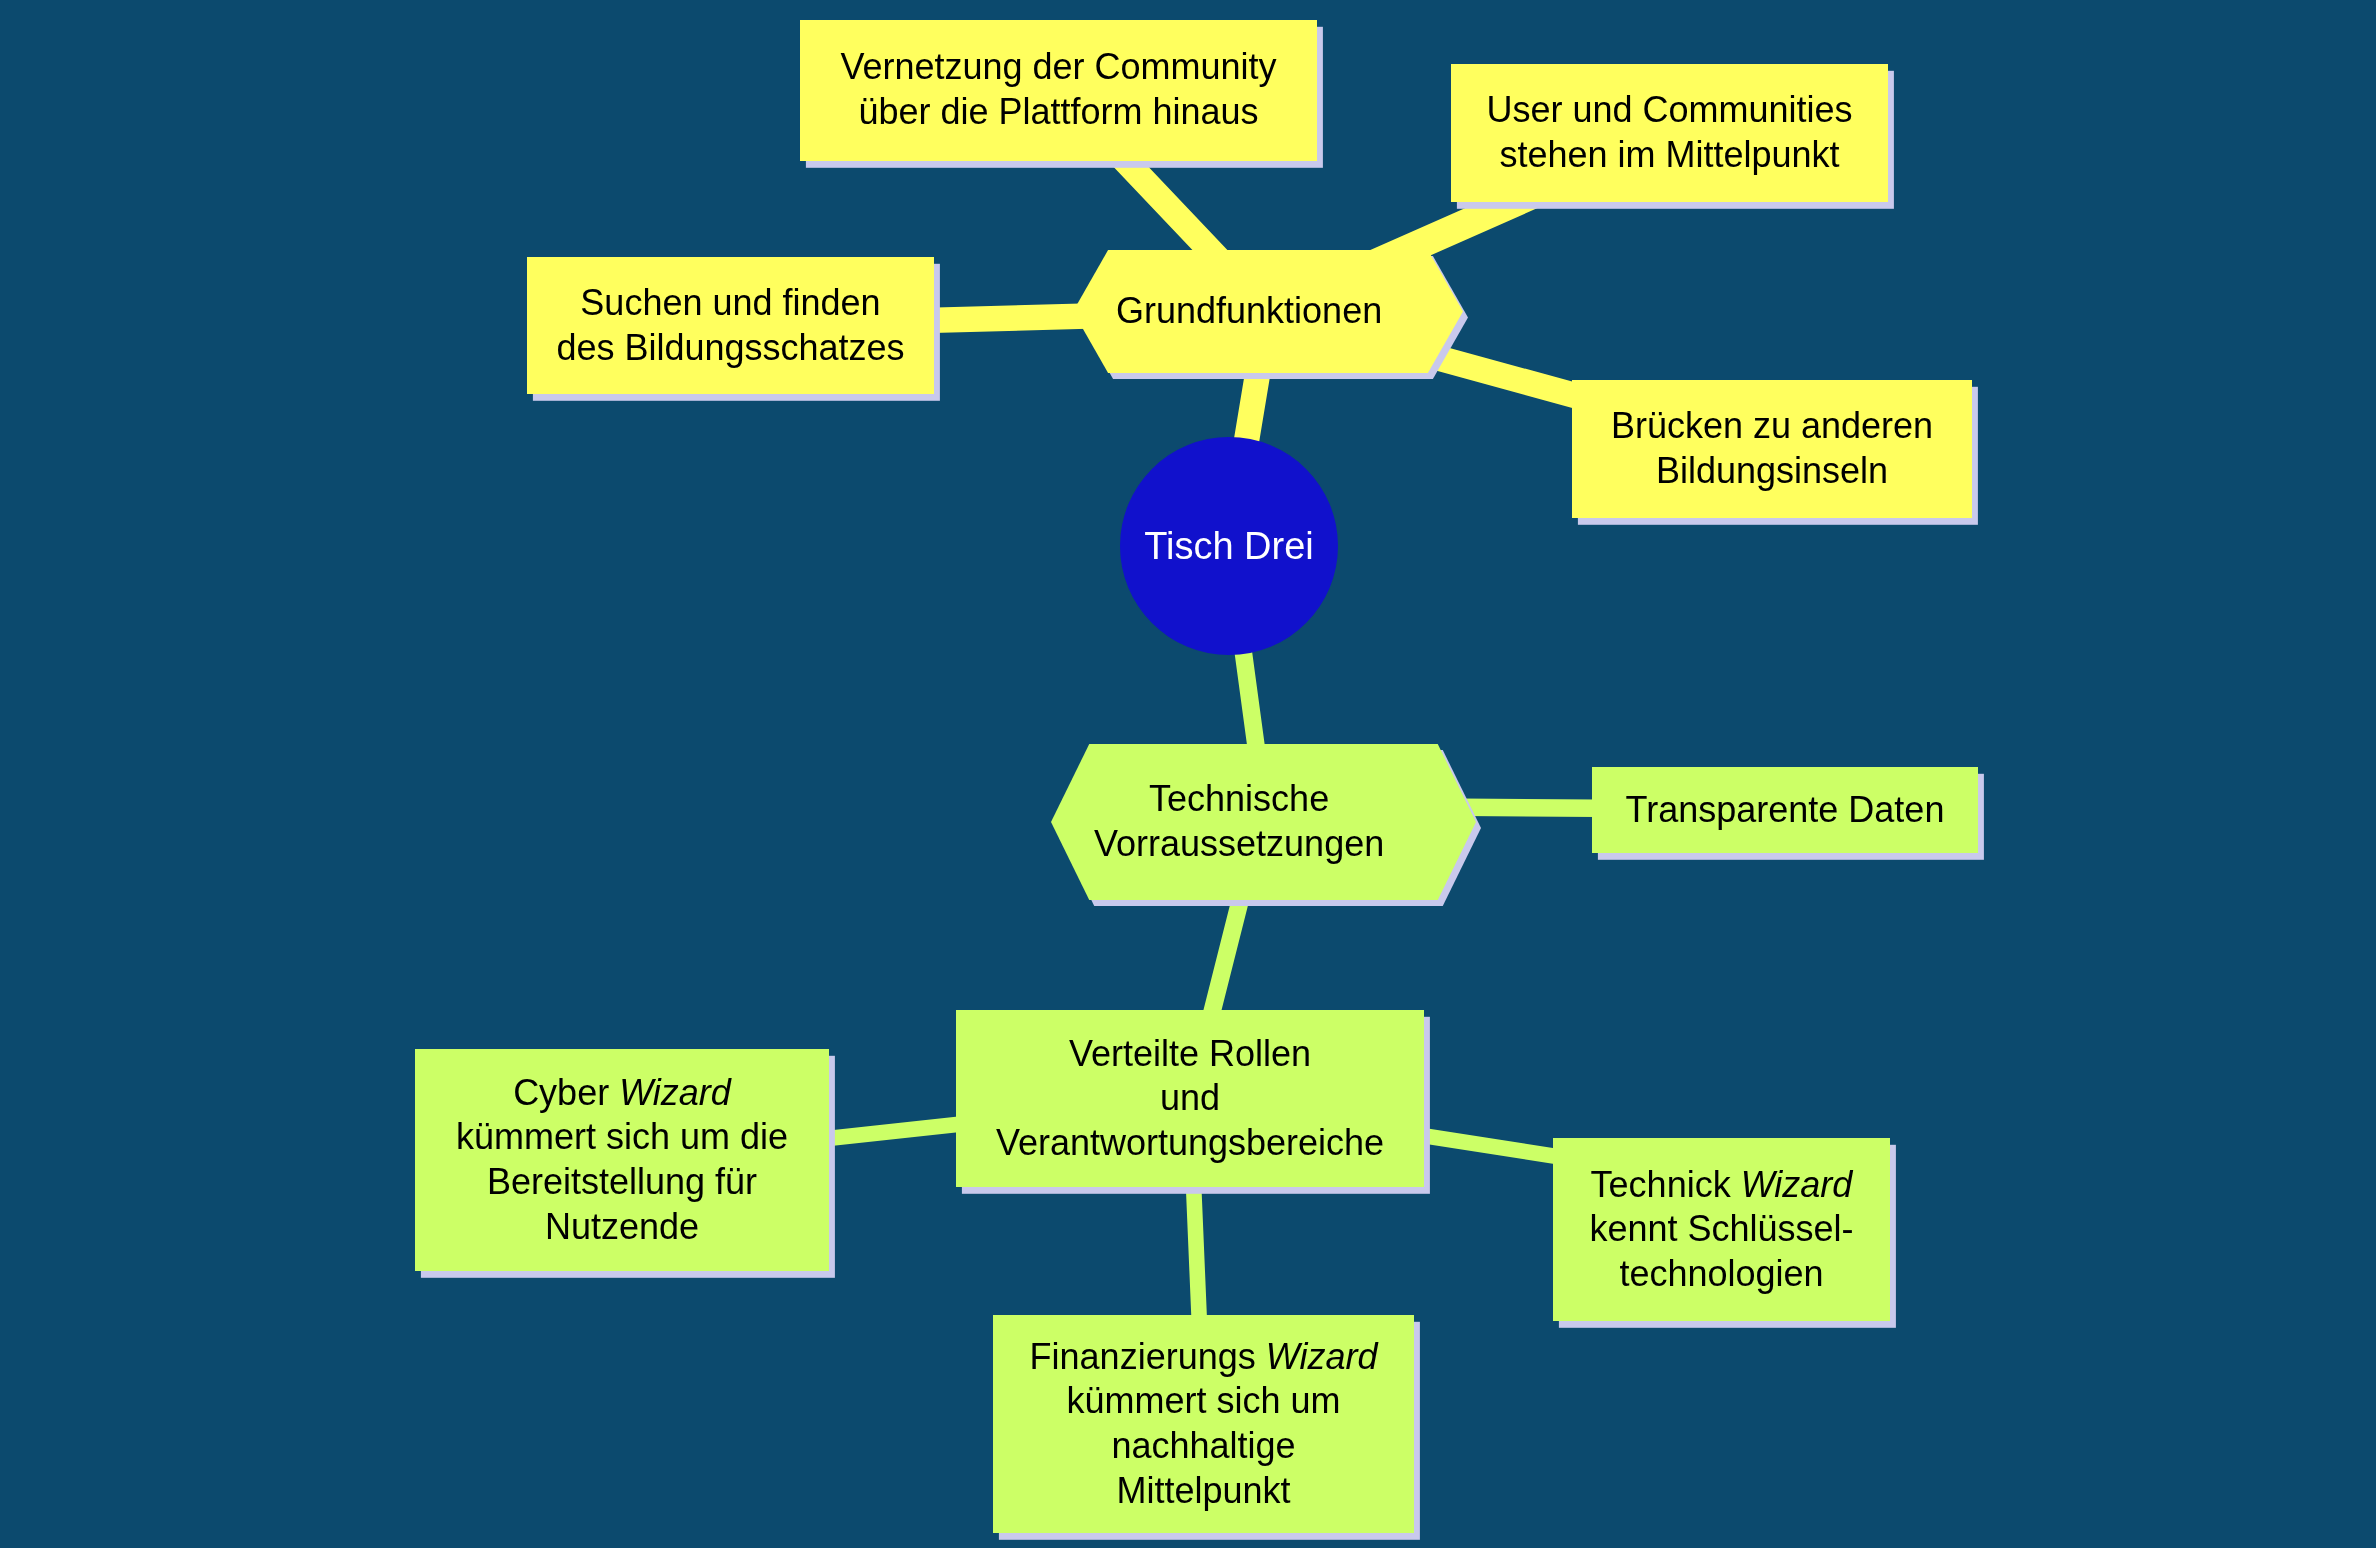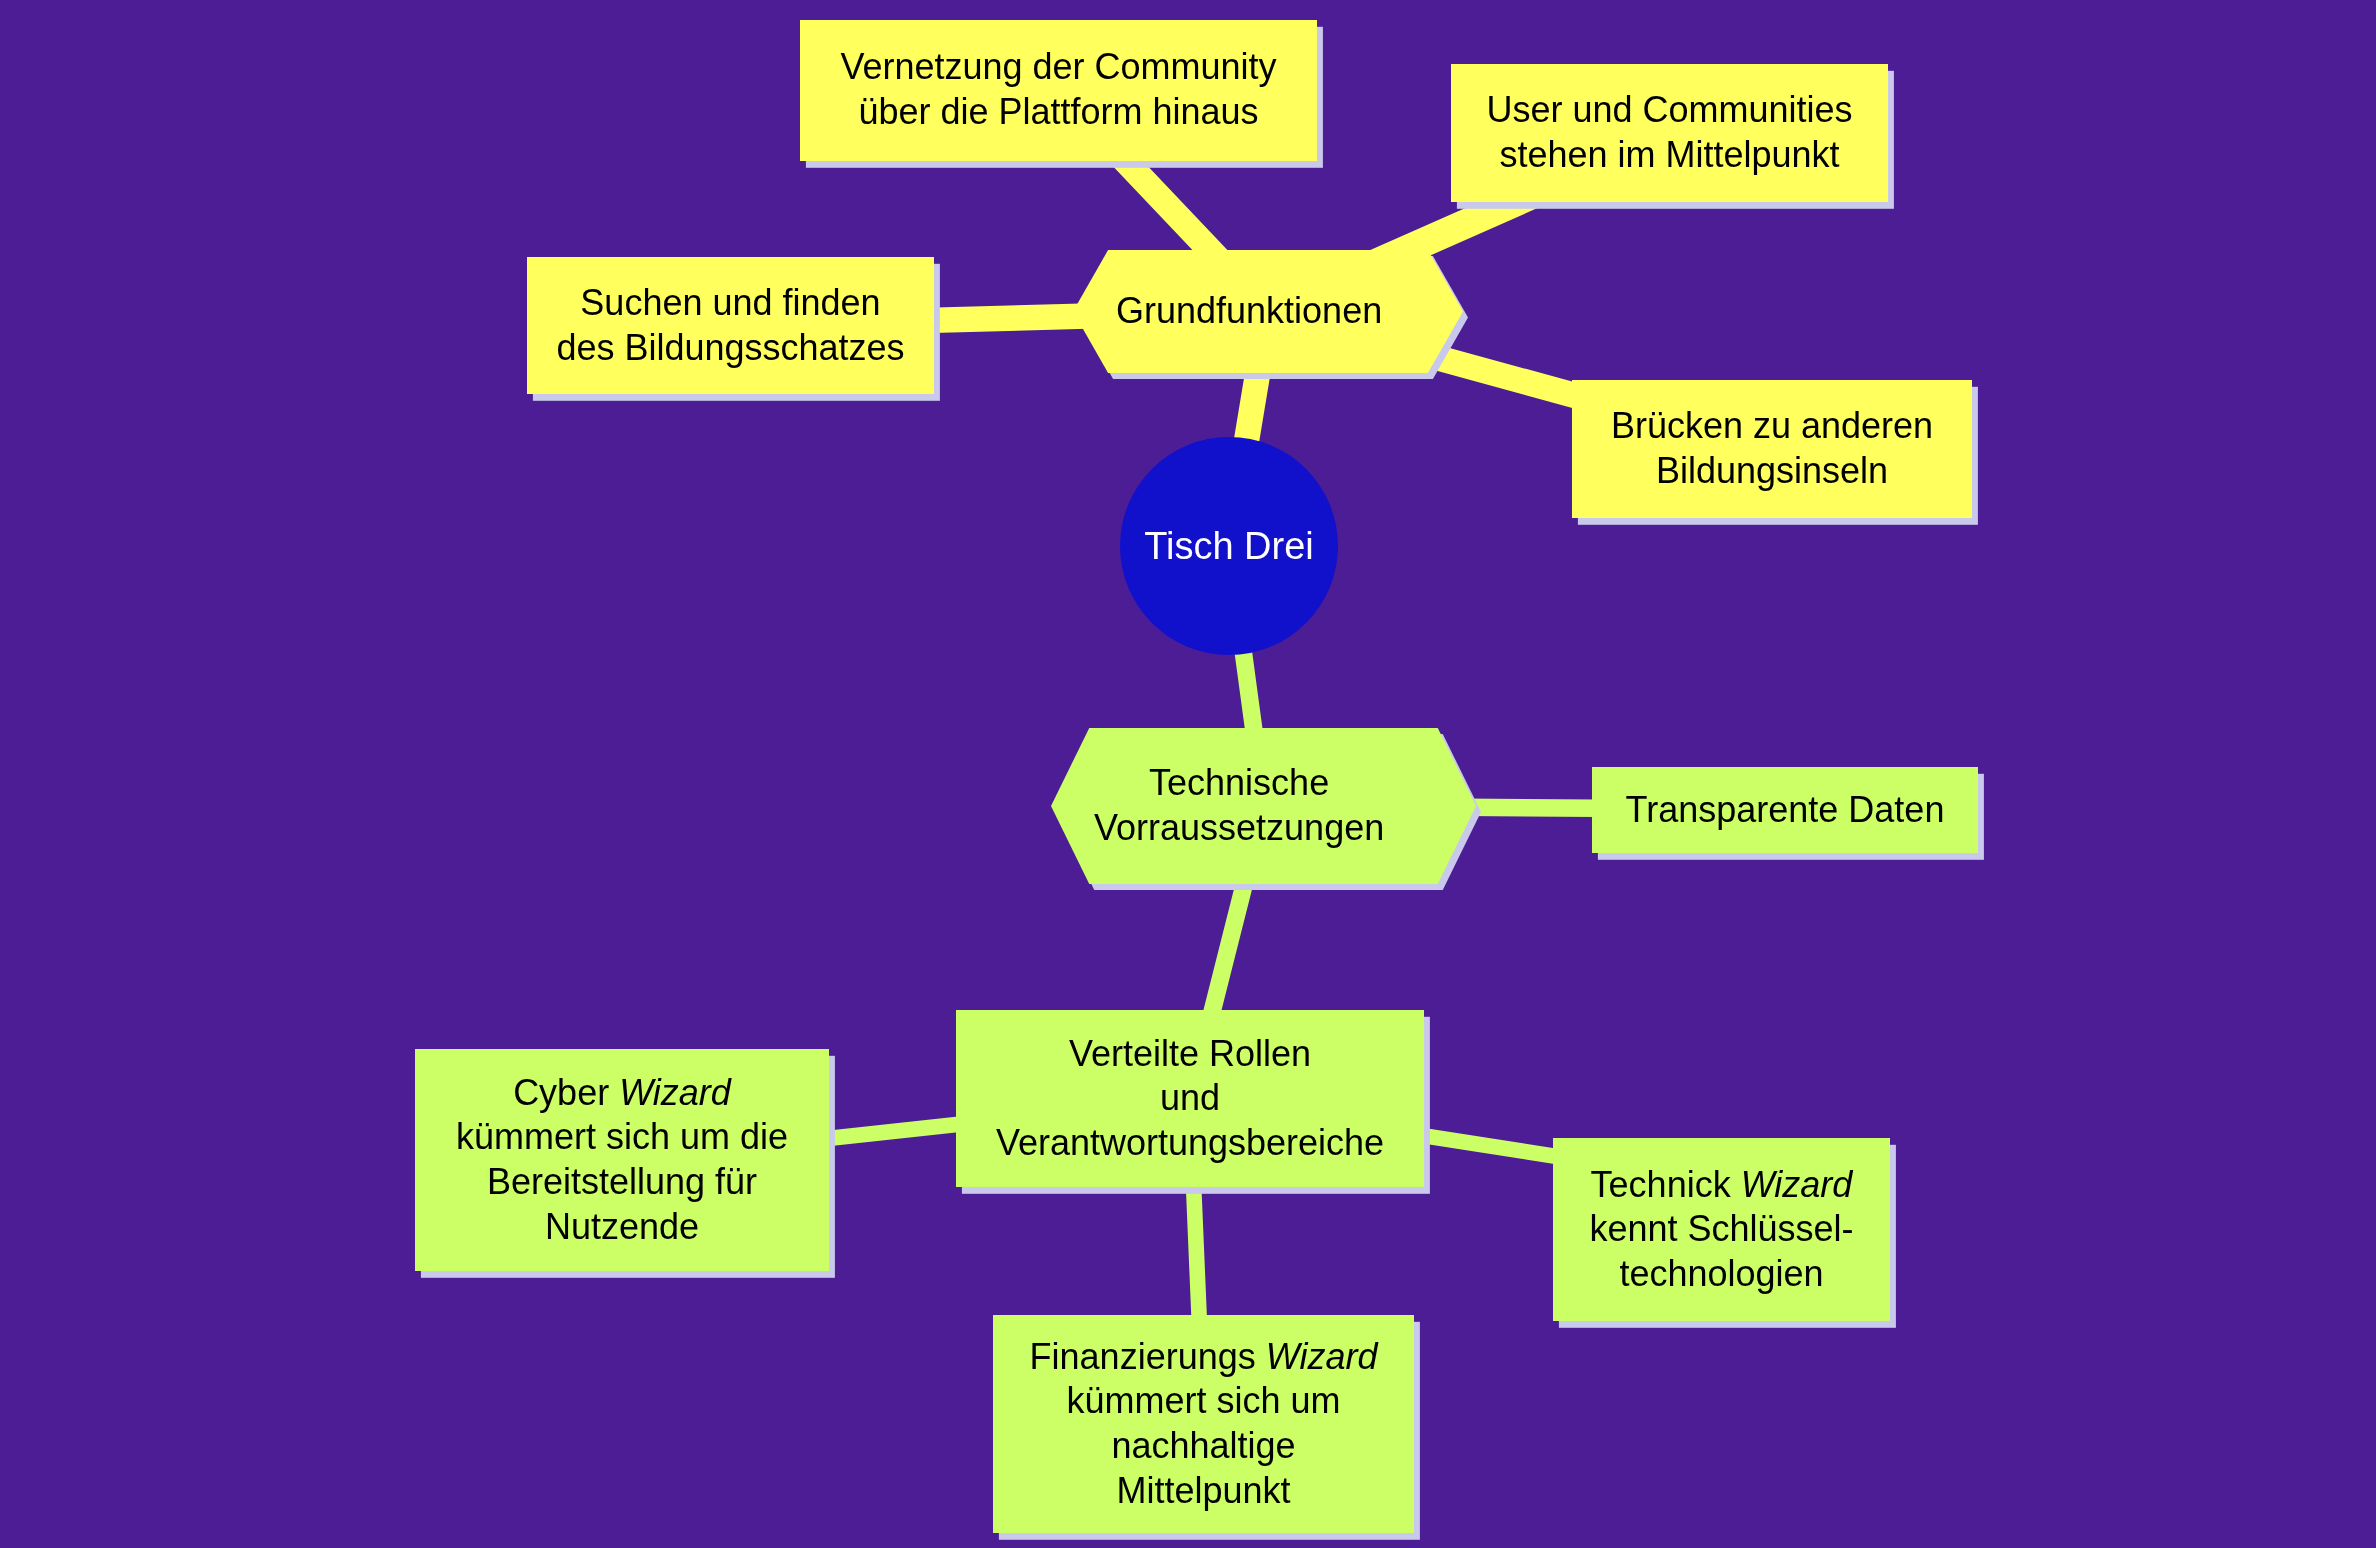--- a/index.html
+++ b/index.html
@@ -1,20 +1,20 @@
 <!DOCTYPE html>
 <html><head>
 <meta charset="utf-8">
 <style>
   html, body { margin: 0; padding: 0; background: #ffffff; }
   #canvas {
     position: relative;
     width: 2377px;
     height: 1549px;
-    background: #4c1d95;
+    background: #0c4a6e;
     overflow: hidden;
     font-family: "Liberation Sans", "DejaVu Sans", sans-serif;
     color: #000000;
   }
   #edge-layer {
     position: absolute;
     left: 0; top: 0;
     width: 2377px; height: 1549px;
     z-index: 0;
   }
@@ -116,21 +116,21 @@
         <div><span>Brücken zu anderen</span></div>
         <div><span>Bildungsinseln</span></div>
       </span>
   </div>
 
   <div class="root-circle" style="left: 1120px; top: 437px; width: 218px; height: 218px; background: rgb(17, 17, 204); color: rgb(255, 255, 255);">
     <span class="label">Tisch Drei</span>
   </div>
 
   <div class="hex-wrap" style="left:1051px; top:728px; width:425px; height:156px;">
-    <div class="hex-inner" style="background: rgb(204, 255, 102);">
+    <div class="hex-inner" style="background: rgb(204, 255, 102); margin-top: 16px;">
       <span class="label">
           <div><span>Technische</span></div>
           <div><span>Vorraussetzungen</span></div>
         </span>
     </div>
   </div>
 
   <div class="node node-box" style="left: 1592px; top: 767px; width: 386px; min-height: 86px; background: rgb(204, 255, 102);">
     <span class="label">
         <div><span>Transparente Daten</span></div>

